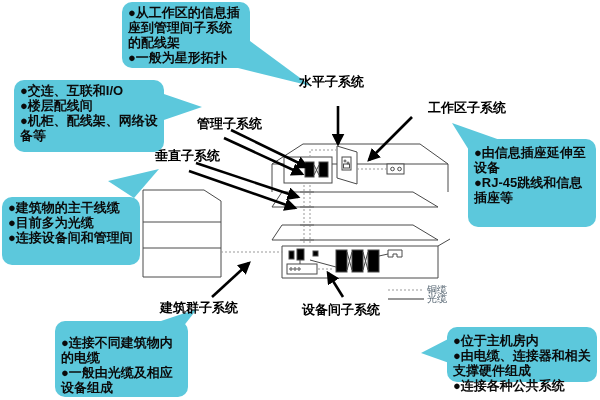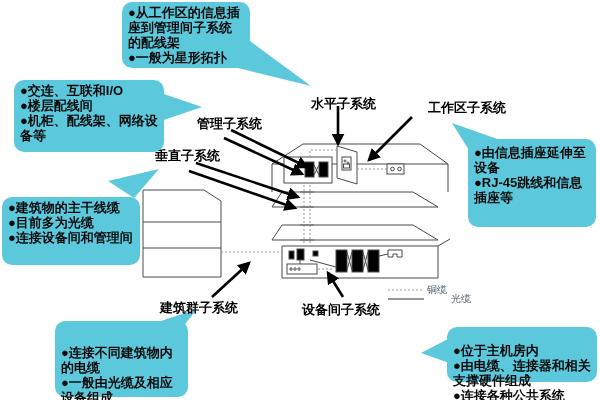--- a/index.html
+++ b/index.html
@@ -11,37 +11,37 @@
   .callout{
     position:absolute;background:var(--callout_bg,#5CC8DC);border-radius:10px;
     padding:3px 6px;font-weight:bold;font-size:13px;line-height:15px;
     color:#0a0a0a;z-index:3;box-sizing:border-box;
   }
   .callout .ci{margin:0;}
   #c1{left:122px;top:2px;width:128px;height:66px;}
   #c2{left:14px;top:80px;width:150px;height:72px;}
   #c3{left:2px;top:177px;width:138px;height:68px;margin-top:20px;}
   #c4{left:468px;top:139px;width:128px;height:88px;padding-top:6px;}
-  #c5{left:55px;top:321px;width:133px;height:76px;padding-top:24px;}
-  #c6{left:447px;top:327px;width:150px;height:55px;padding-top:16px;}
+  #c5{left:55px;top:321px;width:133px;height:76px;padding-top:14px;}
+  #c6{left:447px;top:327px;width:150px;height:55px;padding-top:6px;}
   .dlabel{
     position:absolute;font-weight:bold;font-size:13px;color:#000;
     z-index:2;white-space:nowrap;
   }
-  #l-horizontal{left:299px;top:95px;margin-left:12px;}
+  #l-horizontal{left:299px;top:73px;}
   #l-workarea{left:392px;top:99px;margin-left:36px;}
   #l-management{left:197px;top:115px;text-align:right;}
   #l-vertical{left:155px;top:147px;}
   #l-campus{left:160px;top:299px;}
   #l-equipment{left:302px;top:301px;}
   .legend-label{
     position:absolute;font-size:10px;color:#50606d;z-index:2;line-height:9px;
   }
   #lg-copper{left:427px;top:285px;}
-  #lg-fiber{left:427px;top:294px;margin-left:24px;}
+  #lg-fiber{left:427px;top:294px;}
 </style>
 </head>
 <body>
 
 <div class="stage">
 
   <svg width="600" height="400" viewBox="0 0 600 400">
     <defs>
       <marker id="ah" markerWidth="5" markerHeight="5" refX="4" refY="2.5" orient="auto">
         <path d="M0,0 L5,2.5 L0,5 Z" fill="#000"></path>

